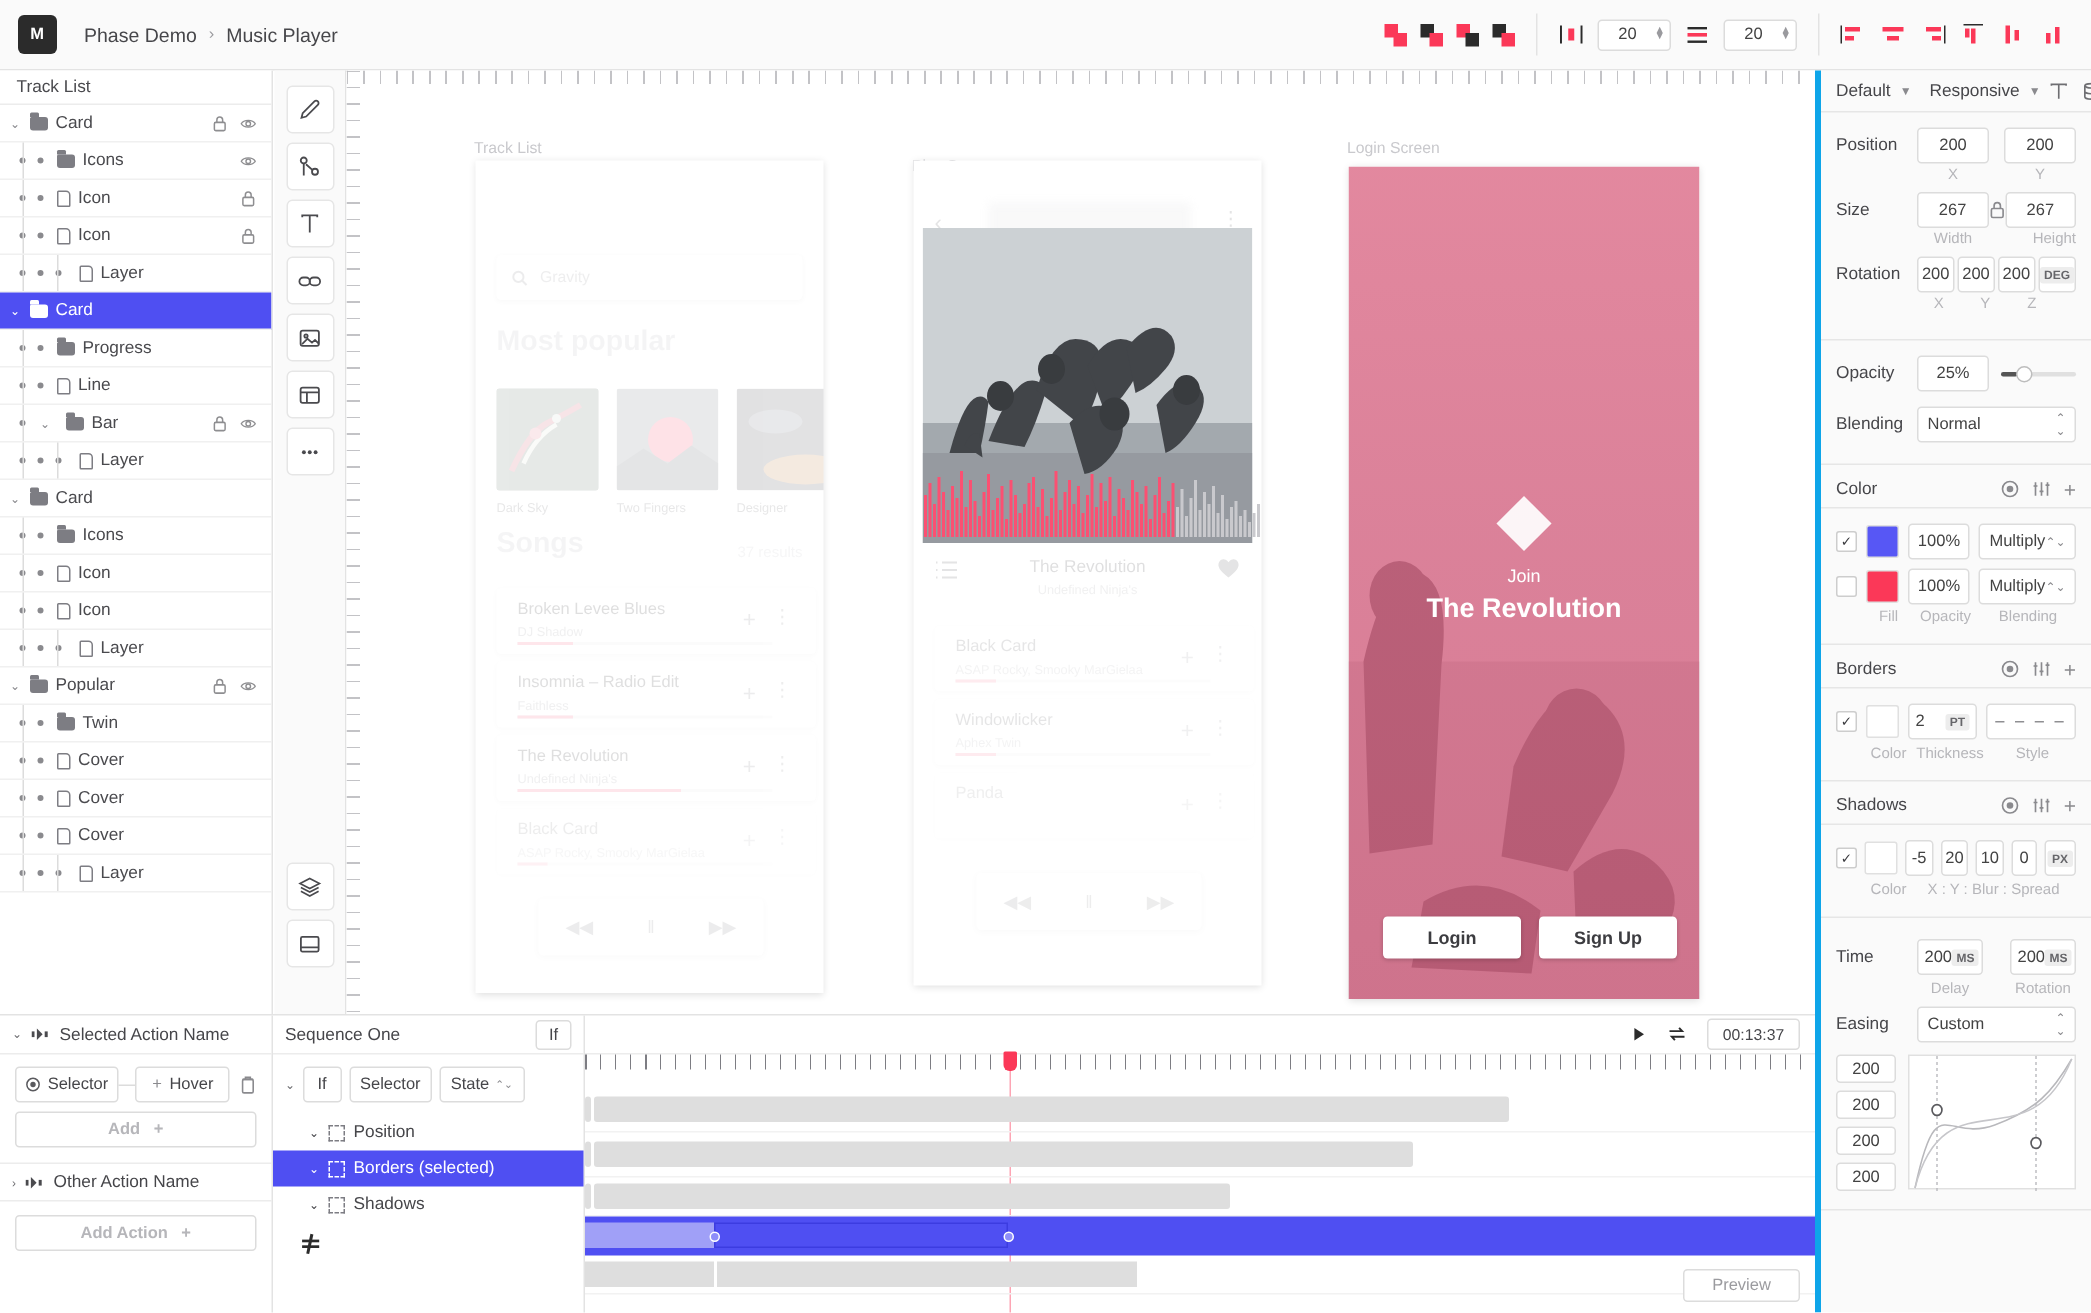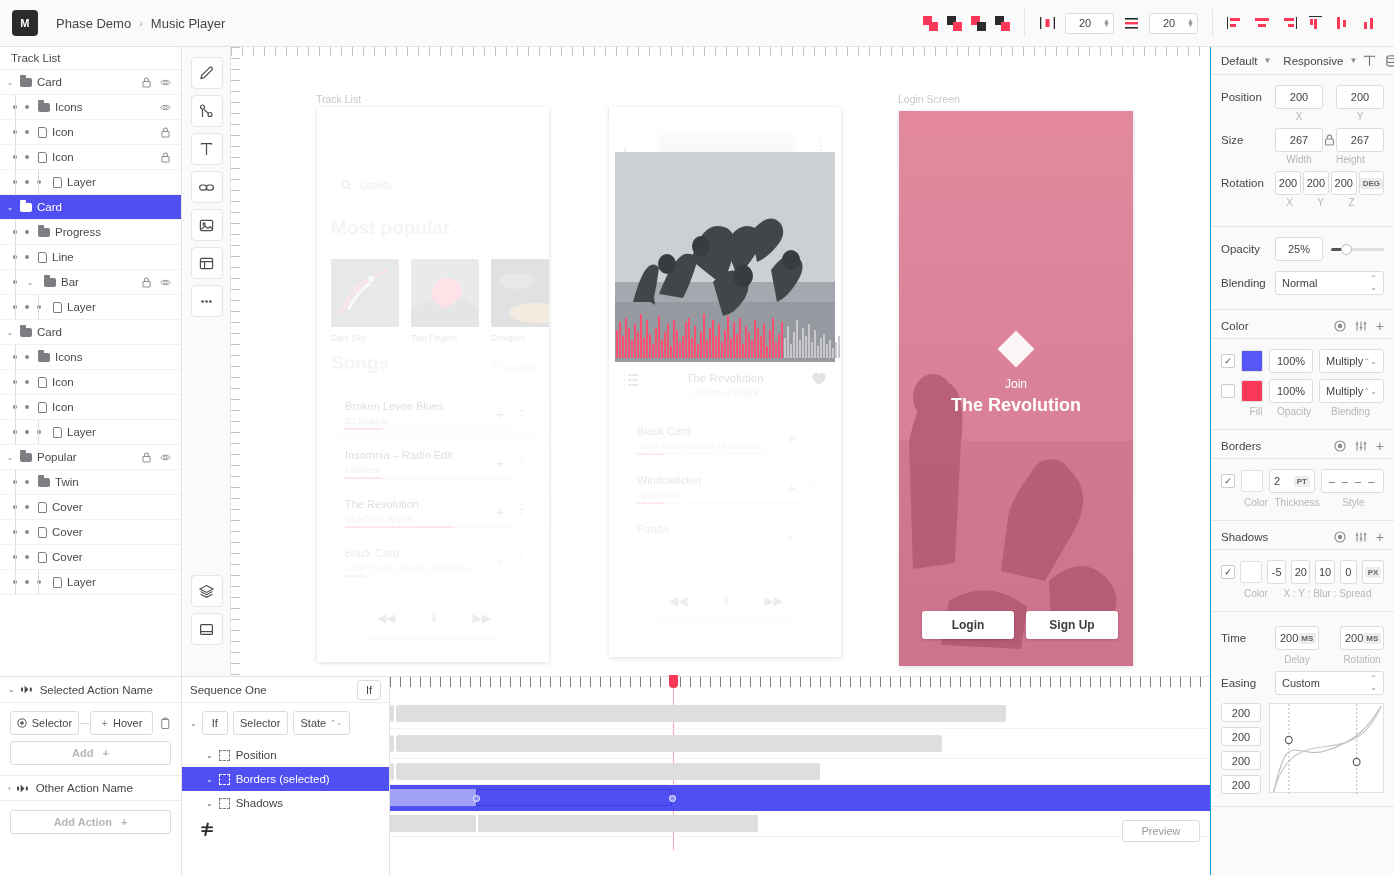--- a/index.html
+++ b/index.html
@@ -156,21 +156,21 @@
   .lg-title { position: absolute; width: 100%; text-align: center; color: #fff; font-size: 18px; font-weight: bold; }
   .lg-btn {
     position: absolute; width: 92px; height: 28px; background: #fff; border-radius: 3px;
     display: flex; align-items: center; justify-content: center; font-size: 12px;
     font-weight: bold; color: #3c3c40; box-shadow: 0 1px 3px rgba(0,0,0,.2); cursor: pointer;
   }
 
   
   .props {
     position: absolute; left: 1210px; top: 47px; width: 184px; height: 828px;
-    background: #fafafa; border-left: 1px solid #0ea5e9; overflow: hidden;
+    background: #fafafa; border-left: 4px solid #0ea5e9; overflow: hidden;
   }
   .p-head {
     height: 28px; display: flex; align-items: center; gap: 6px; padding: 0 10px;
     border-bottom: 1px solid #e6e6e6; font-size: 11.5px; color: #46464a;
   }
   .p-sec { padding: 10px 10px 12px; border-bottom: 1px solid #e6e6e6; }
   .p-row { display: flex; align-items: center; margin-bottom: 2px; }
   .p-lbl { width: 54px; font-size: 11.5px; color: #46464a; flex: none; }
   .inp {
     height: 24px; border: 1px solid #dcdcdc; border-radius: 3px; background: #fff;
@@ -948,21 +948,21 @@
             <rect x="1.6" y="5" width="7.8" height="6" rx="1"></rect>
               <path d="M3.4 5 V3.2 a2.1 2.1 0 0 1 4.2 0 V5"></path>
           </svg>
         </span>
         <span class="inp" style="width:48px">267</span>
       </div>
       <div class="sub">
           <span style="width:54px"></span>
           <span style="width:48px;text-align:center">Width</span>
           <span style="flex:1"></span>
-          <span style="width:48px;text-align:left">Height</span>
+          <span style="width:48px;text-align:right">Height</span>
         </div>
 
       <div class="p-row">
         <span class="p-lbl">Rotation</span>
         <span class="inp" style="width:29px">200</span>
         <span class="inp" style="width:29px;margin-left:2px">200</span>
         <span class="inp" style="width:29px;margin-left:2px">200</span>
         <span class="inp" style="width:26px;margin-left:2px">
             <span class="unit">DEG</span>
           </span>
@@ -1243,20 +1243,29 @@
       <div style="padding:7px 0 0 18px">
         <svg width="15" height="15" viewBox="0 0 15 15" fill="#2b2b2b">
           <rect x="5.6" y="0.6" width="2" height="13.4" transform="rotate(12 6.6 7)"></rect>
           <rect x="1.4" y="4.4" width="11.4" height="1.8"></rect>
           <rect x="1.4" y="8.2" width="11.4" height="1.8"></rect>
         </svg>
       </div>
     </div>
 
     <div class="tracks">
+      <div class="tm-head">
+        <svg width="11" height="11" viewBox="0 0 11 11" fill="#2b2b2b">
+            <path d="M2.6 1.4 L9 5.5 L2.6 9.6 Z"></path>
+          </svg>
+        <svg width="14" height="13" viewBox="0 0 14 13" fill="none" stroke="#2b2b2b" stroke-width="1.3">
+          <path d="M2 4.4 H10.4 L8.4 2.2 M12 8.2 H3.6 L5.6 10.4"></path>
+        </svg>
+        <span class="timefld">00:13:37</span>
+      </div>
       <div class="tm-ruler"></div>
       <div style="position:relative;height:163px">
         <div class="playhead" style="left:283px;top:0"></div>
         <div class="ph-knob" style="left:283px;top:-12px"></div>
 
         <div style="position:absolute;left:0;top:12px;height:30px;width:100%;border-bottom:1px solid #f2f2f2">
           <span class="bar" style="left:0;top:6px;width:4px"></span>
           <span class="bar" style="left:6px;top:6px;width:610px"></span>
         </div>
         <div style="position:absolute;left:0;top:42px;height:30px;width:100%;border-bottom:1px solid #f2f2f2">

